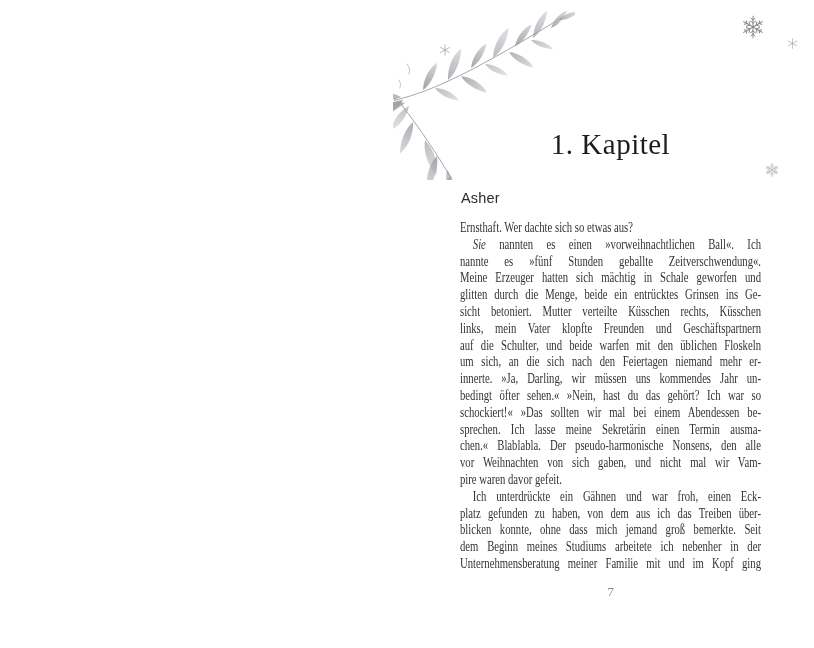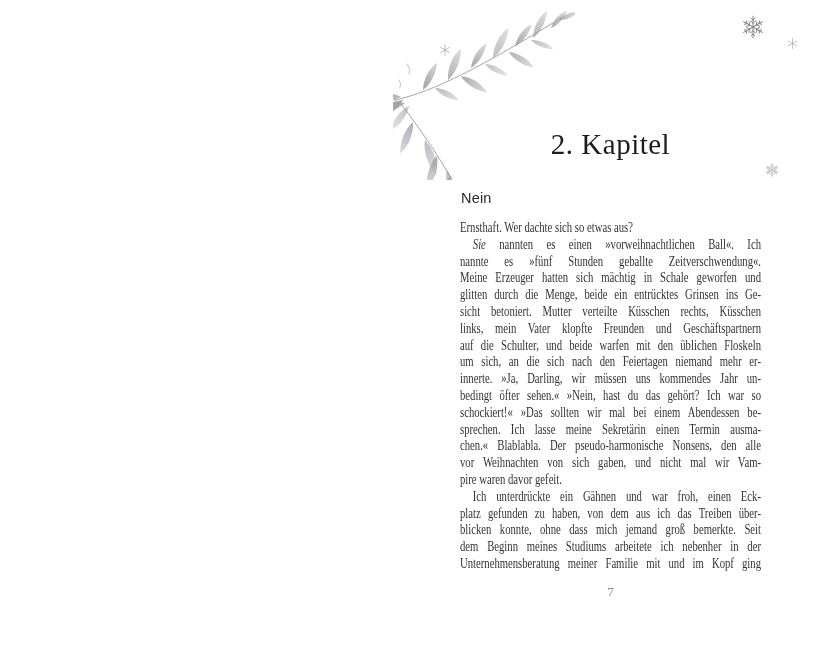--- a/index.html
+++ b/index.html
@@ -174,23 +174,23 @@
           <use href="#sym-flake"></use>
         </svg>
       </div>
       <div class="snowflake" style="left: 438px; top: 43px; color: rgb(150, 150, 156);">
         <svg width="14" height="14" viewBox="-12 -12 24 24">
           <use href="#sym-star"></use>
         </svg>
       </div>
     </div>
 
-  <h1 class="chapter-heading">2. Kapitel</h1>
-
-  <div class="pov-name">Nein</div>
+  <h1 class="chapter-heading">1. Kapitel</h1>
+
+  <div class="pov-name">Asher</div>
 
   <div class="body-text">
       <div class="line lastline"><span>Ernsthaft. Wer dachte sich so etwas aus?</span></div>
       <div class="line indent"><span class="it">Sie</span><span> nannten es einen »vorweihnachtlichen Ball«. Ich</span></div>
       <div class="line"><span>nannte es »fünf Stunden geballte Zeitverschwendung«.</span></div>
       <div class="line"><span>Meine Erzeuger hatten sich mächtig in Schale geworfen und</span></div>
       <div class="line"><span>glitten durch die Menge, beide ein entrücktes Grinsen ins Ge-</span></div>
       <div class="line"><span>sicht betoniert. Mutter verteilte Küsschen rechts, Küsschen</span></div>
       <div class="line"><span>links, mein Vater klopfte Freunden und Geschäftspartnern</span></div>
       <div class="line"><span>auf die Schulter, und beide warfen mit den üblichen Floskeln</span></div>

